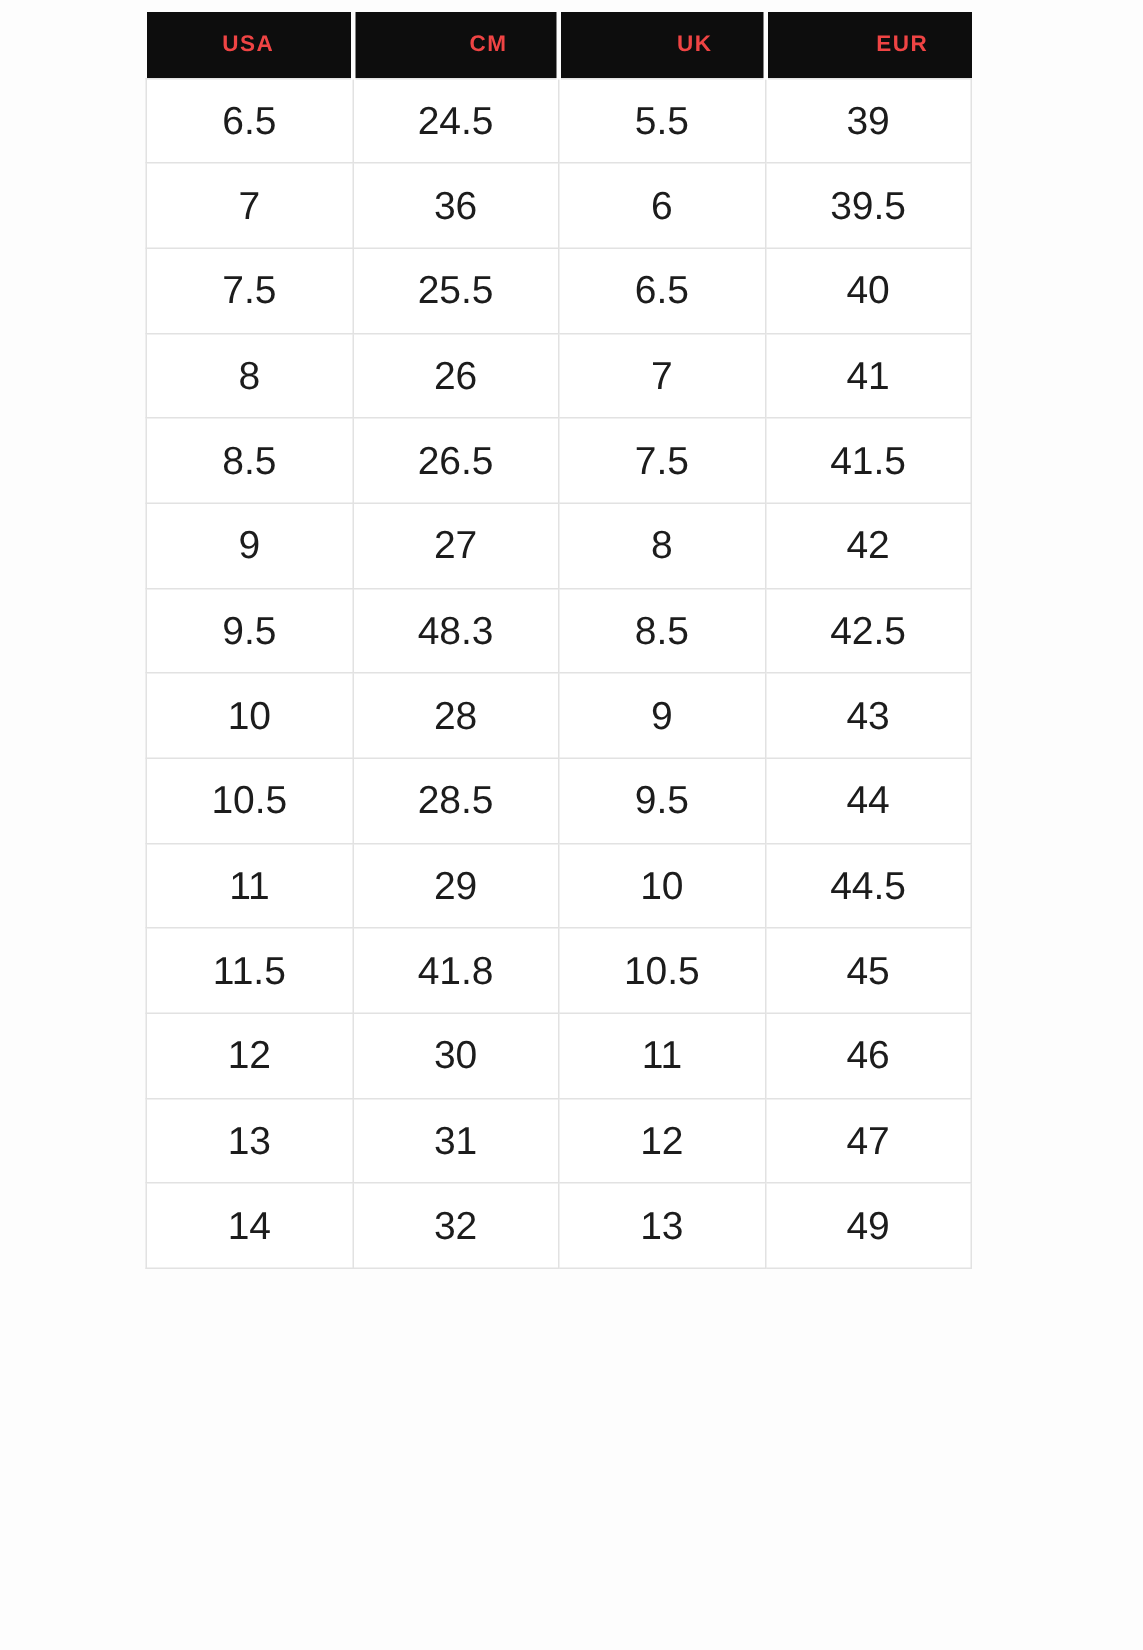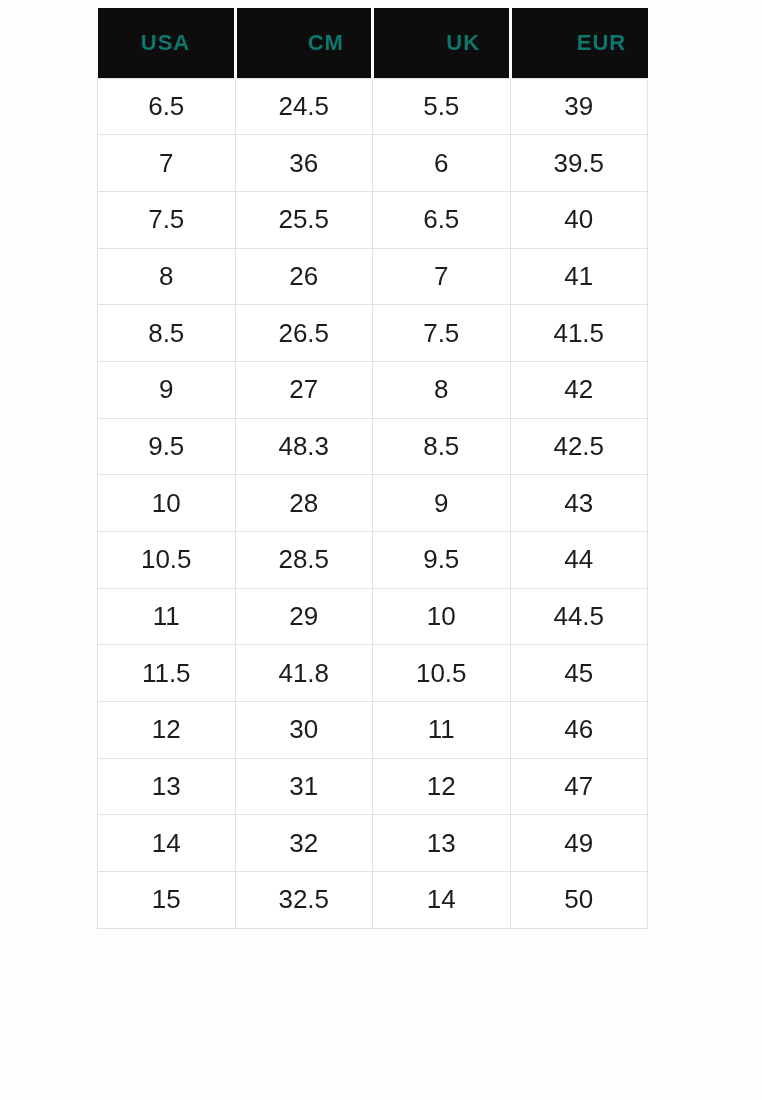--- a/index.html
+++ b/index.html
@@ -32,25 +32,25 @@
     letter-spacing: 0px;
   }
   table.size-table {
     border-collapse: collapse;
     table-layout: fixed;
     width: 551px;
     margin: 8px 0 0 97px;
   }
   table.size-table thead th {
     background: #0d0d0d;
-    color: #0f766e;
-    font-size: 22px;
+    color: #ef4444;
+    font-size: 15px;
     font-weight: 700;
     letter-spacing: 1px;
-    height: 70px;
+    height: 44px;
     padding: 0;
     text-align: center;
     vertical-align: middle;
     border: none;
   }
   table.size-table thead th + th {
     border-left: 3px solid #fdfdfd;
     padding-left: 44px;
   }
   table.size-table tbody td {
@@ -158,22 +158,16 @@
           <td>31</td>
           <td>12</td>
           <td>47</td>
         </tr>
         <tr>
           <td>14</td>
           <td>32</td>
           <td>13</td>
           <td>49</td>
         </tr>
-        <tr>
-          <td>15</td>
-          <td>32.5</td>
-          <td>14</td>
-          <td>50</td>
-        </tr>
       </tbody>
   </table>
 
 </div>
 
 </body></html>

